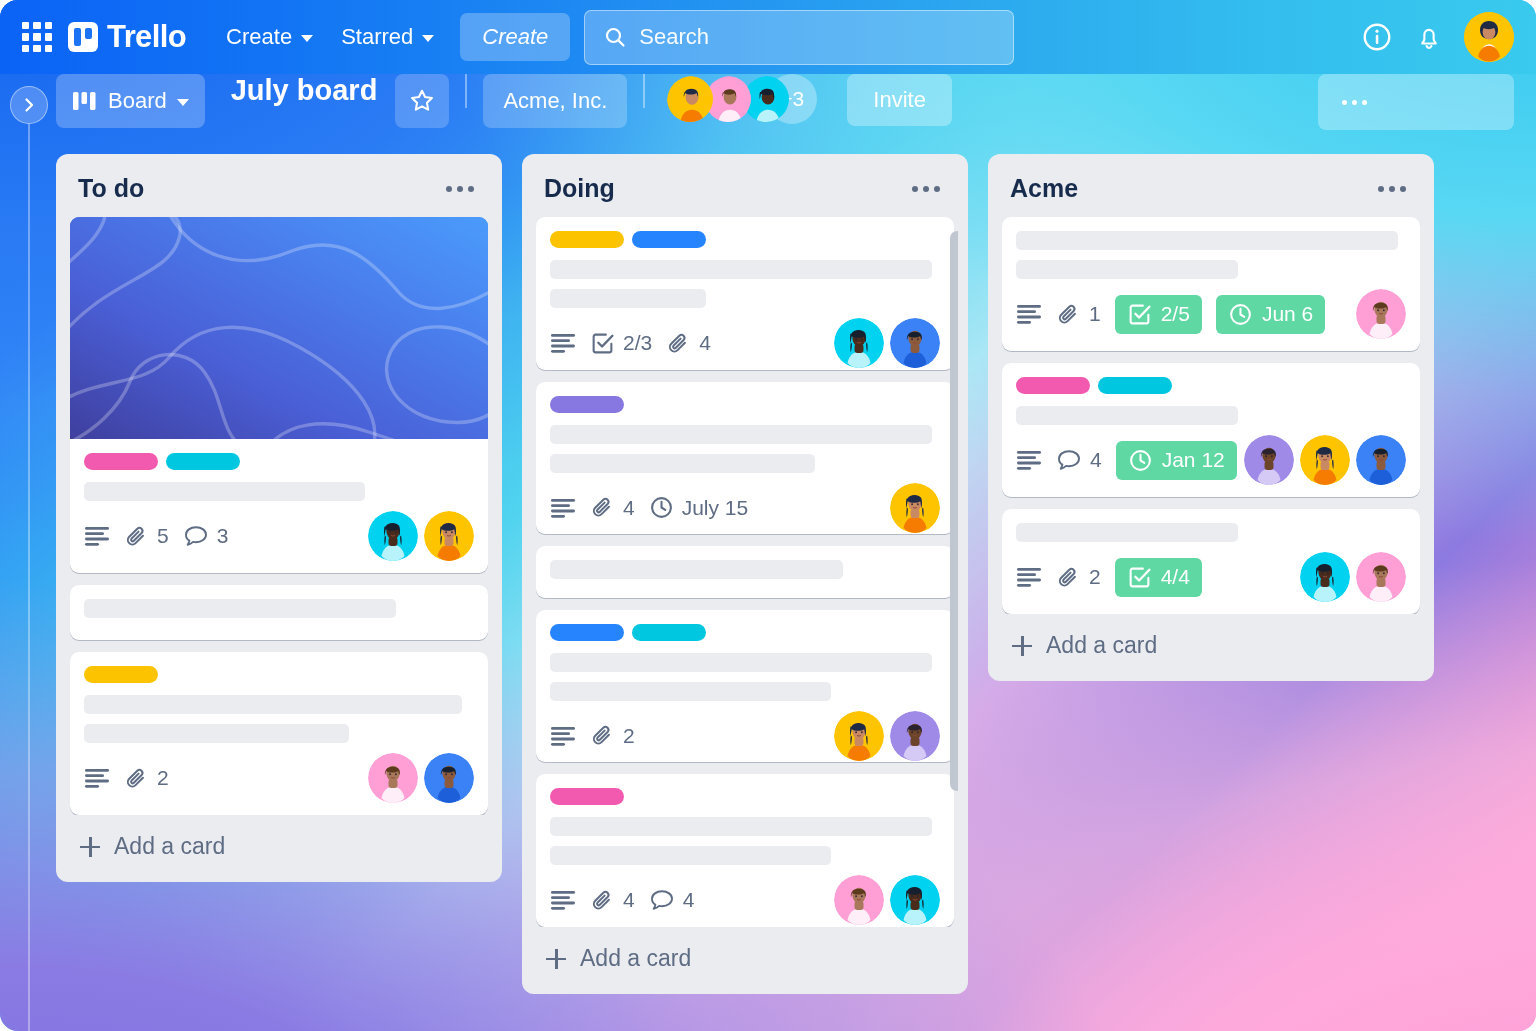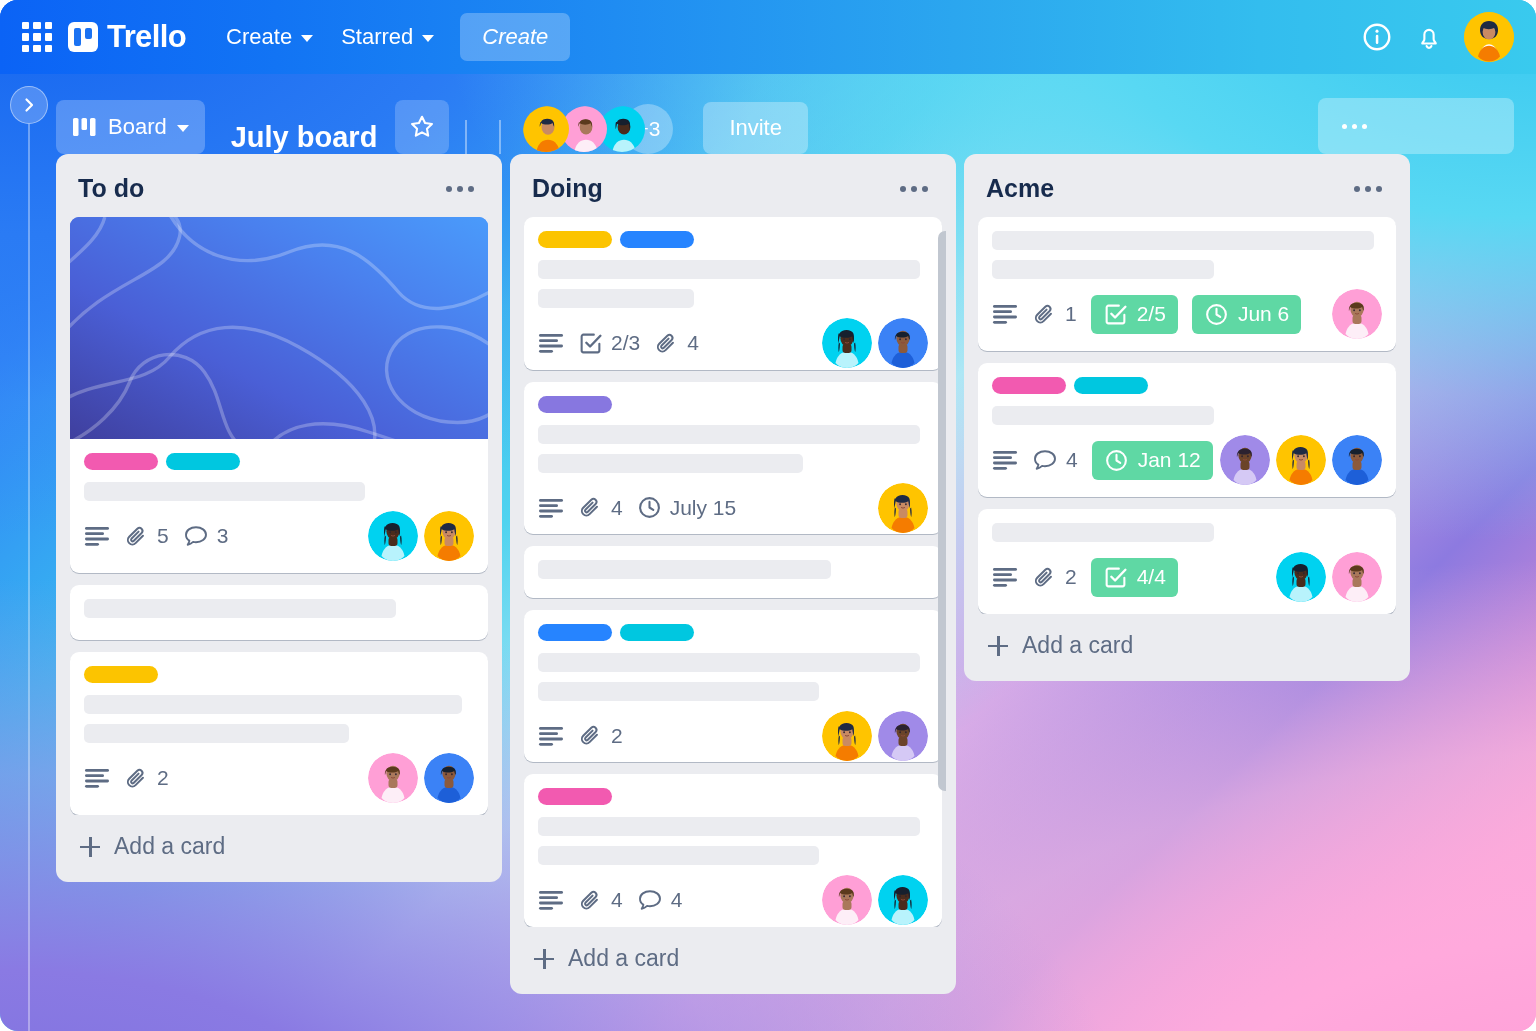--- a/index.html
+++ b/index.html
@@ -75,21 +75,21 @@
   .search-ph { color: rgba(255,255,255,0.96); font-size: 22px; }
 
   .nav-right { margin-left: auto; display: flex; align-items: center; gap: 18px; }
   .icon-btn { width: 34px; height: 34px; cursor: pointer; display: flex; align-items: center; justify-content: center; }
 
   .avatar { border-radius: 50%; overflow: hidden; flex: 0 0 auto; position: relative; }
 
   
   #boardbar {
     position: absolute; top: 74px; left: 0; right: 0; height: 80px;
-    display: flex; align-items: flex-end; padding: 0 22px 0 56px; gap: 0; z-index: 8;
+    display: flex; align-items: flex-start; padding: 0 22px 0 56px; gap: 0; z-index: 8;
   }
   .board-switch {
     background: rgba(255,255,255,0.24); border-radius: 8px; height: 54px;
     display: flex; align-items: center; gap: 10px; padding: 0 16px; color: #fff; font-size: 22px; cursor: pointer;
   }
   .board-title { color: #fff; font-size: 29px; font-weight: bold; margin-left: 26px; margin-right: 18px; cursor: pointer; white-space: nowrap; }
   .sq-btn { width: 54px; height: 54px; background: rgba(255,255,255,0.2); border-radius: 8px; display: flex; align-items: center; justify-content: center; cursor: pointer; }
   .vdiv { width: 2px; height: 34px; background: rgba(255,255,255,0.4); margin: 0 16px; }
   .pill-btn { background: rgba(255,255,255,0.22); border-radius: 8px; height: 54px; display:flex; align-items:center; padding: 0 20px; color:#fff; font-size: 22px; cursor: pointer; white-space: nowrap; }
   .members { display: flex; align-items: center; margin-left: 4px; }
@@ -104,21 +104,21 @@
   #sidebar-toggle {
     position: absolute; left: 10px; top: 86px; width: 38px; height: 38px; border-radius: 50%;
     background: rgba(255,255,255,0.22); border: 1px solid rgba(255,255,255,0.45);
     display: flex; align-items: center; justify-content: center; cursor: pointer; z-index: 12;
   }
   #sidebar-line { position: absolute; left: 28px; top: 124px; width: 2px; height: 907px; background: rgba(255,255,255,0.35); z-index: 9; }
 
   
   #board {
     position: absolute; top: 154px; left: 40px; right: 0; bottom: 0;
-    display: flex; align-items: flex-start; gap: 8px; padding: 0 16px;
+    display: flex; align-items: flex-start; gap: 20px; padding: 0 16px;
     z-index: 5;
     text-align: center;
   }
   .list {
     width: 446px; flex: 0 0 auto;
     background: #ebecf0; border-radius: 12px; padding: 10px 10px 8px 10px;
     display: flex; flex-direction: column; max-height: 850px;
   }
   .list-header { display: flex; align-items: center; justify-content: space-between; padding: 10px 12px 14px 12px; }
   .list-title { font-size: 25px; font-weight: bold; color: #172b4d; }
@@ -183,20 +183,27 @@
       <span>Create</span>
       <span class="chev"></span>
     </div>
     <div class="nav-item">
       <span>Starred</span>
       <span class="chev"></span>
     </div>
 
     <div class="create-btn">Create</div>
 
+    <div class="search-wrap">
+      <svg width="24" height="24" viewBox="0 0 24 24" fill="none">
+        <circle cx="10.5" cy="10.5" r="6.5" stroke="#fff" stroke-width="2.2"></circle>
+        <line x1="15.4" y1="15.4" x2="20.5" y2="20.5" stroke="#fff" stroke-width="2.2" stroke-linecap="round"></line>
+      </svg>
+      <span class="search-ph">Search</span>
+    </div>
 
     <div class="nav-right">
       <div class="icon-btn">
         <svg width="32" height="32" viewBox="0 0 24 24" fill="none">
           <circle cx="12" cy="12" r="9.2" stroke="#fff" stroke-width="1.8"></circle>
           <circle cx="12" cy="7.6" r="1.15" fill="#fff"></circle>
           <rect x="11.1" y="10.3" width="1.9" height="7" rx="0.9" fill="#fff"></rect>
         </svg>
       </div>
       <div class="icon-btn">
@@ -239,20 +246,21 @@
     <div class="board-title">July board</div>
 
     <div class="sq-btn">
       <svg width="28" height="28" viewBox="0 0 24 24" fill="none">
         <path d="M12 3.2l2.63 5.33 5.89.86-4.26 4.15 1.01 5.86L12 16.64l-5.27 2.77 1.01-5.86-4.26-4.15 5.89-.86z" stroke="#fff" stroke-width="1.8" stroke-linejoin="round"></path>
       </svg>
     </div>
 
     <div class="vdiv"></div>
 
+    <div class="pill-btn">Acme, Inc.</div>
 
     <div class="vdiv"></div>
 
     <div class="members">
       <div class="avatar" style="width:50px;height:50px;z-index:4">
         <svg viewBox="0 0 50 50" width="50" height="50">
           <circle cx="25" cy="25" r="25" fill="#ffc400"></circle>
           <ellipse cx="25" cy="21" rx="6.5" ry="7.8" fill="#c98a63"></ellipse>
           <path d="M18 16c1.5-4.4 11-4.4 12.6 0 .8 2 .5 4.8.5 4.8-1.1-1.7-1.5-3.9-1.5-3.9-3 2-8.6 2-11.6 0 0 0-.4 2.2-1.2 3.8 0 0-.3-2.7.8-4.7z" fill="#1f2a44"></path>
           <path d="M13.5 45c1.5-7.3 6-11.2 11.5-11.2S35 37.7 36.5 45c-3.1 3.2-7 5-11.5 5s-8.4-1.8-11.5-5z" fill="#f57c00"></path>

